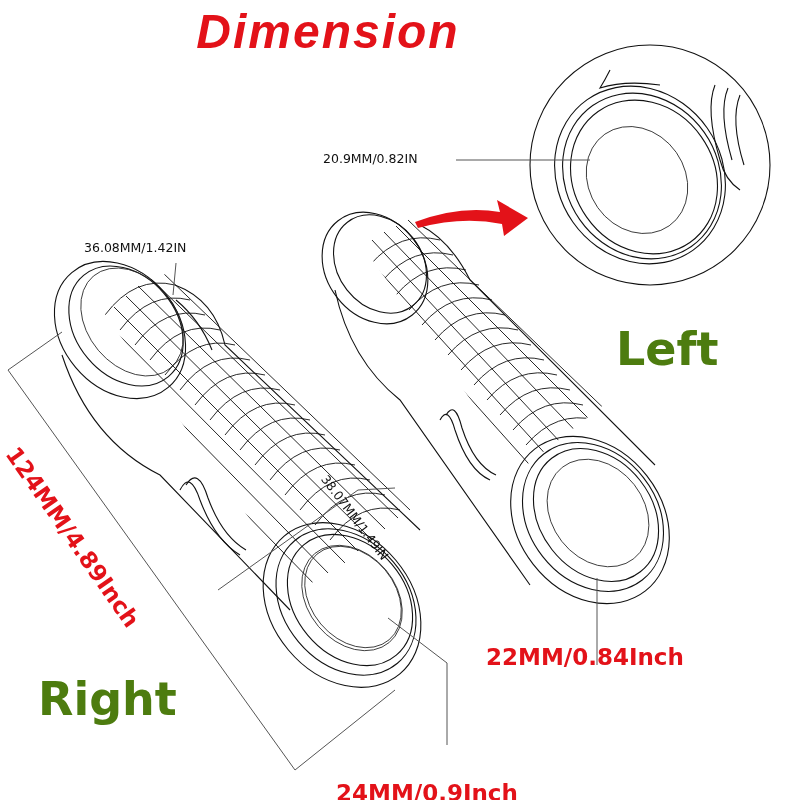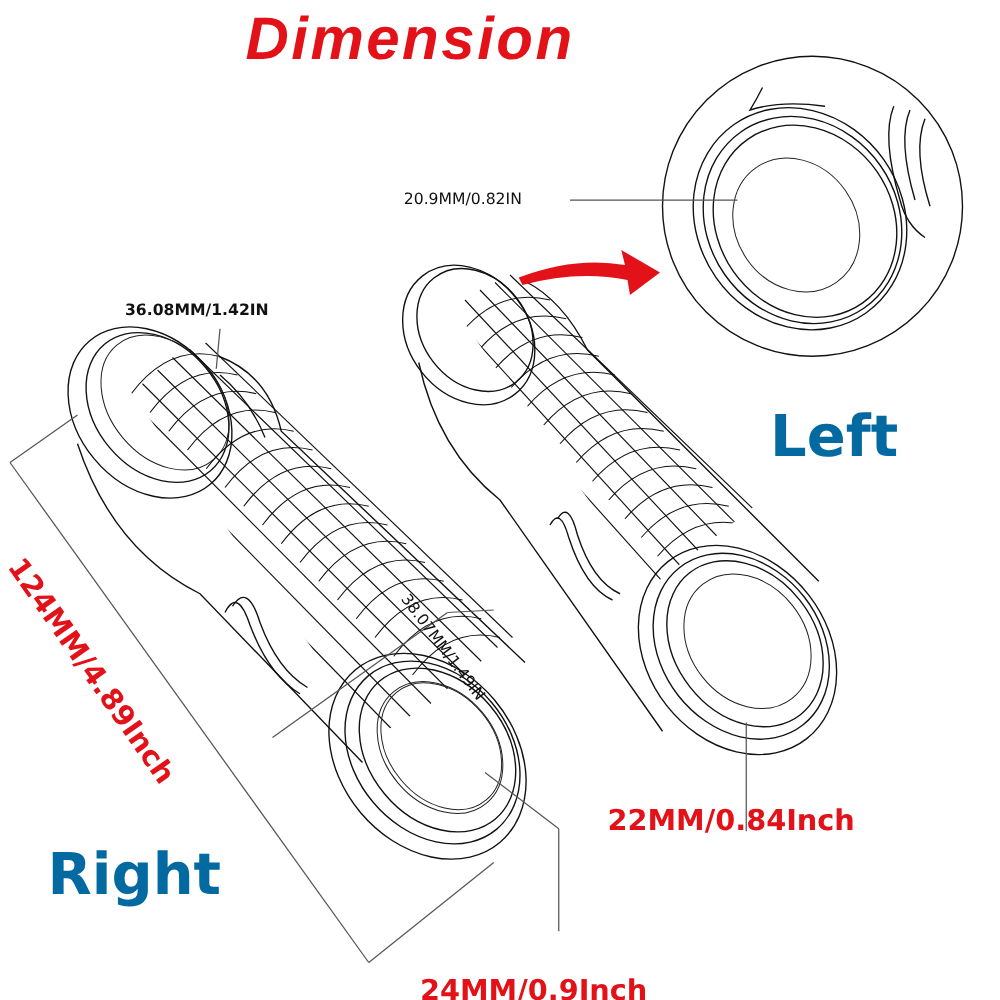--- a/index.html
+++ b/index.html
@@ -5,21 +5,21 @@
   html, body { margin: 0; padding: 0; background: #ffffff; }
   body { width: 800px; height: 800px; position: relative; overflow: hidden; font-family: "DejaVu Sans", sans-serif; }
   .abs { position: absolute; }
   .title {
     left: 0; width: 656px; top: 4px; text-align: center;
     font-family: "Liberation Sans", sans-serif; font-weight: bold; font-style: italic;
     font-size: 48px; color: #e31219; letter-spacing: 2px;
   }
   .dim-black { font-family: "DejaVu Sans", sans-serif; font-size: 12.5px; color: #111; white-space: nowrap; }
   .dim-red { font-family: "DejaVu Sans", sans-serif; font-weight: bold; color: #e31219; white-space: nowrap; }
-  .side-label { font-family: "DejaVu Sans", sans-serif; font-weight: bold; color: #0369a1; white-space: nowrap; }
+  .side-label { font-family: "DejaVu Sans", sans-serif; font-weight: bold; color: #4d7c0f; white-space: nowrap; }
   svg { position: absolute; left: 0; top: 0; }
   .ln { fill: none; stroke: #111; stroke-width: 1.1; }
   .ln-thin { fill: none; stroke: #222; stroke-width: 0.8; }
   .leader { fill: none; stroke: #555; stroke-width: 1; }
   .grid { fill: none; stroke: #111; stroke-width: 0.9; }
 </style>
 </head>
 <body>
 
 <div class="abs title">Dimension</div>
@@ -150,20 +150,20 @@
     <line class="leader" x1="218" y1="590" x2="358" y2="490"></line>
 
     <line class="leader" x1="388" y1="618" x2="447" y2="663"></line>
     <line class="leader" x1="447" y1="663" x2="447" y2="745"></line>
 
     <line class="leader" x1="597" y1="578" x2="597" y2="665"></line>
   </g>
 </svg>
 
 <div class="abs dim-black" style="left:323px; top:151px;">20.9MM/0.82IN</div>
-<div class="abs dim-black" style="left:100px; top:240px;font-weight:bold;">36.08MM/1.42IN</div>
+<div class="abs dim-black" style="left:84px; top:240px;">36.08MM/1.42IN</div>
 <div class="abs dim-black" style="left:330px; top:472px; transform:rotate(53deg); transform-origin:0 0;">38.07MM/1.49IN</div>
 <div class="abs dim-red" style="left:22px; top:442px; font-size:23px; transform:rotate(55deg); transform-origin:0 0;">124MM/4.89Inch</div>
 <div class="abs dim-red" style="left:486px; top:644px; font-size:23px;">22MM/0.84Inch</div>
 <div class="abs dim-red" style="left:336px; top:780px; font-size:23px;">24MM/0.9Inch</div>
 
 <div class="abs side-label" style="left:616px; top:322px; font-size:46px;">Left</div>
 <div class="abs side-label" style="left:38px; top:672px; font-size:46px;">Right</div>
 
 </body></html>

